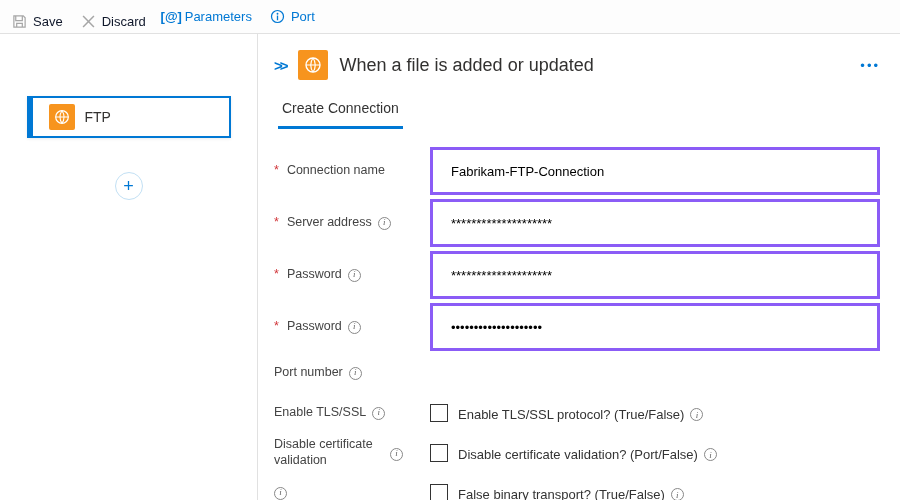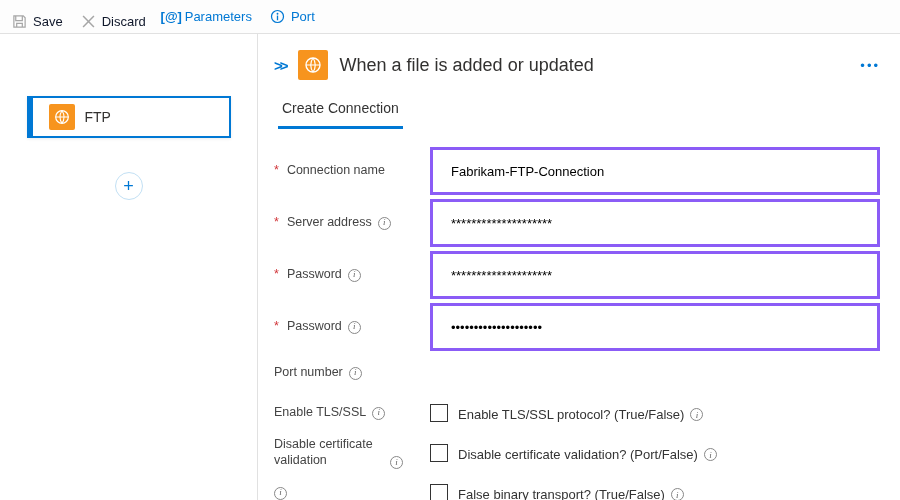--- a/index.html
+++ b/index.html
@@ -23,21 +23,21 @@
   .headrow { display: flex; align-items: center; gap: 12px; margin-bottom: 14px; }
   .headrow .collapse-ico { color:#0078d4; font-weight:600; font-size:15px; letter-spacing:-3px; cursor:pointer; }
   .headrow .title-chip { width:30px; height:30px; background:#f7941e; border-radius:2px; display:flex; align-items:center; justify-content:center; }
   .headrow .more { margin-left:auto; color:#0078d4; letter-spacing:2px; cursor:pointer; }
 
   .tab { display:inline-block; margin-left: 4px; padding: 6px 4px 10px 4px; border-bottom: 3px solid #0078d4; font-size: 14px; color:#333; margin-bottom: 12px; }
 
   .form { margin-top: 6px; }
   .row { display:flex; align-items:center; min-height: 36px; margin-bottom: 4px; }
   .lab { width: 156px; font-size: 12.5px; color:#444; display:flex; align-items:center; gap:6px; line-height:1.25; }
-  .lab.multi { align-items:flex-end; }
+  .lab.multi { align-items:center; }
   .req { color:#d13438; margin-right:2px; }
   .info-ico { width:13px; height:13px; border:1px solid #888; border-radius:50%; display:inline-flex; align-items:center; justify-content:center; font-size:9px; color:#666; cursor:default; font-family: Georgia, serif; font-style: italic; }
   .field { flex:1; }
   input[type=text], input[type=password] { width:100%; height:48px; border:3px solid #8b5cf6; padding:0 18px; font-size:13px; outline:none; }
   input::placeholder { color:#666; }
   .chkrow { display:flex; align-items:flex-end; gap:10px; }
   .chkbox { width:18px; height:18px; border:1px solid #333; cursor:pointer; }
   .chklabel { font-size:13px; color:#333; display:flex; align-items:center; gap:6px; }
 
   .create-btn { display:block; margin: 14px auto 0 auto; width:160px; height:32px; background:#0078d4; color:#fff; border:none; font-size:14px; font-weight:600; cursor:pointer; }

